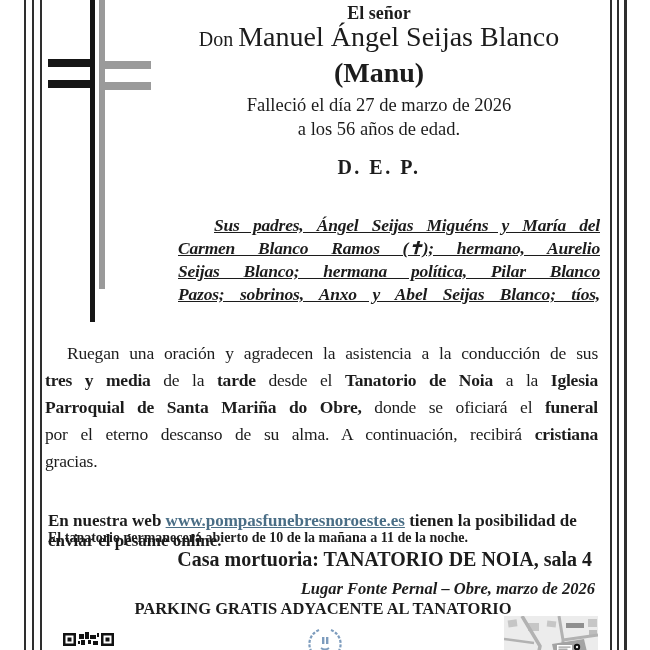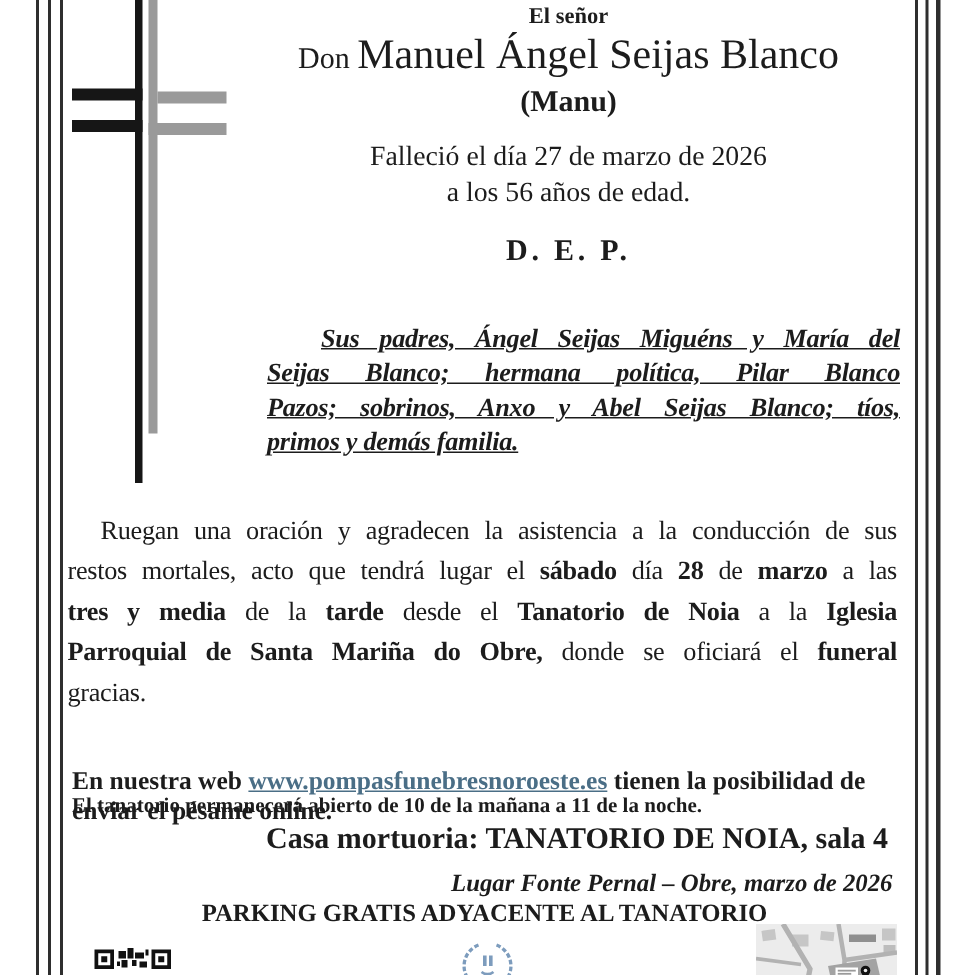--- a/index.html
+++ b/index.html
@@ -21,25 +21,25 @@
   .cb{background:#161616;}
   .cg{background:#9a9a9a;}
   .cv-black{left:90px;top:0;width:5px;height:322px;}
   .cv-gray{left:99px;top:0;width:6px;height:289px;}
   .ch1-black{left:48px;top:59px;width:47px;height:8px;}
   .ch1-gray{left:105px;top:61px;width:46px;height:8px;}
   .ch2-black{left:48px;top:80px;width:47px;height:8px;}
   .ch2-gray{left:99px;top:82px;width:52px;height:8px;}
   
   .hdr{position:absolute;left:150px;width:458px;text-align:center;}
-  .honorific{top:3px;font-size:15px;font-weight:bold;}
+  .honorific{top:3px;font-size:18px;font-weight:bold;}
   .nameline{top:21px;font-weight:normal;}
   .nameline .don{font-size:20px;}
   .nameline .fullname{font-size:28px;}
-  .nickname{top:57px;font-size:20px;font-weight:bold;}
+  .nickname{top:57px;font-size:28px;font-weight:bold;}
   .death1{top:95px;font-size:18.5px;}
   .death2{top:119px;font-size:18.5px;}
   .dep{top:156px;font-size:20px;font-weight:bold;letter-spacing:2.5px;}
   
   .jline{text-align:justify;text-align-last:justify;-moz-text-align-last:justify;}
   .jline.last{text-align-last:left;-moz-text-align-last:left;}
   .family{
     position:absolute;left:178px;width:422px;top:214px;
     font-size:17.5px;line-height:23px;font-weight:bold;font-style:italic;
     letter-spacing:-0.2px;
@@ -86,30 +86,30 @@
 <div class="hdr nameline">
   <span class="don">Don </span><span class="fullname">Manuel Ángel Seijas Blanco</span>
 </div>
 <div class="hdr nickname">(Manu)</div>
 <div class="hdr death1">Falleció el día 27 de marzo de 2026</div>
 <div class="hdr death2">a los 56 años de edad.</div>
 <div class="hdr dep">D. E. P.</div>
 
 <div class="family">
     <div class="jline first"><span>Sus padres, Ángel Seijas Miguéns y María del</span></div>
+    <div class="jline"><span>Carmen Blanco Ramos (✝); hermano, Aurelio</span></div>
     <div class="jline"><span>Seijas Blanco; hermana política, Pilar Blanco</span></div>
     <div class="jline"><span>Pazos; sobrinos, Anxo y Abel Seijas Blanco; tíos,</span></div>
-    <div class="jline last"><span>primos y demás familia.</span></div>
   </div>
 
 <div class="notice">
     <div class="jline first"><span>Ruegan una oración y agradecen la asistencia a la conducción de sus</span></div>
-    <div class="jline"><span>restos mortales, acto que tendrá lugar el </span><b>sábado</b><span> día </span><b>28</b><span> de </span><b>marzo</b><span> a las</span></div>
     <div class="jline"><b>tres y media</b><span> de la </span><b>tarde</b><span> desde el </span><b>Tanatorio de Noia</b><span> a la </span><b>Iglesia</b></div>
     <div class="jline"><b>Parroquial de Santa Mariña do Obre,</b><span> donde se oficiará el </span><b>funeral</b></div>
+    <div class="jline"><span>por el eterno descanso de su alma. A continuación, recibirá </span><b>cristiana</b></div>
     <div class="jline last"><span>gracias.</span></div>
   </div>
 
 <div class="webline"><span>En nuestra web </span><span class="weblink">www.pompasfunebresnoroeste.es</span><span> tienen la posibilidad de enviar el pésame online.</span></div>
 <div class="schedline">El tanatorio permanecerá abierto de 10 de la mañana a 11 de la noche.</div>
 <div class="casaline">Casa mortuoria: TANATORIO DE NOIA, sala 4</div>
 <div class="lugarline">Lugar Fonte Pernal – Obre, marzo de 2026</div>
 <div class="parkingline">PARKING GRATIS ADYACENTE AL TANATORIO</div>
 
 <div class="qr">

